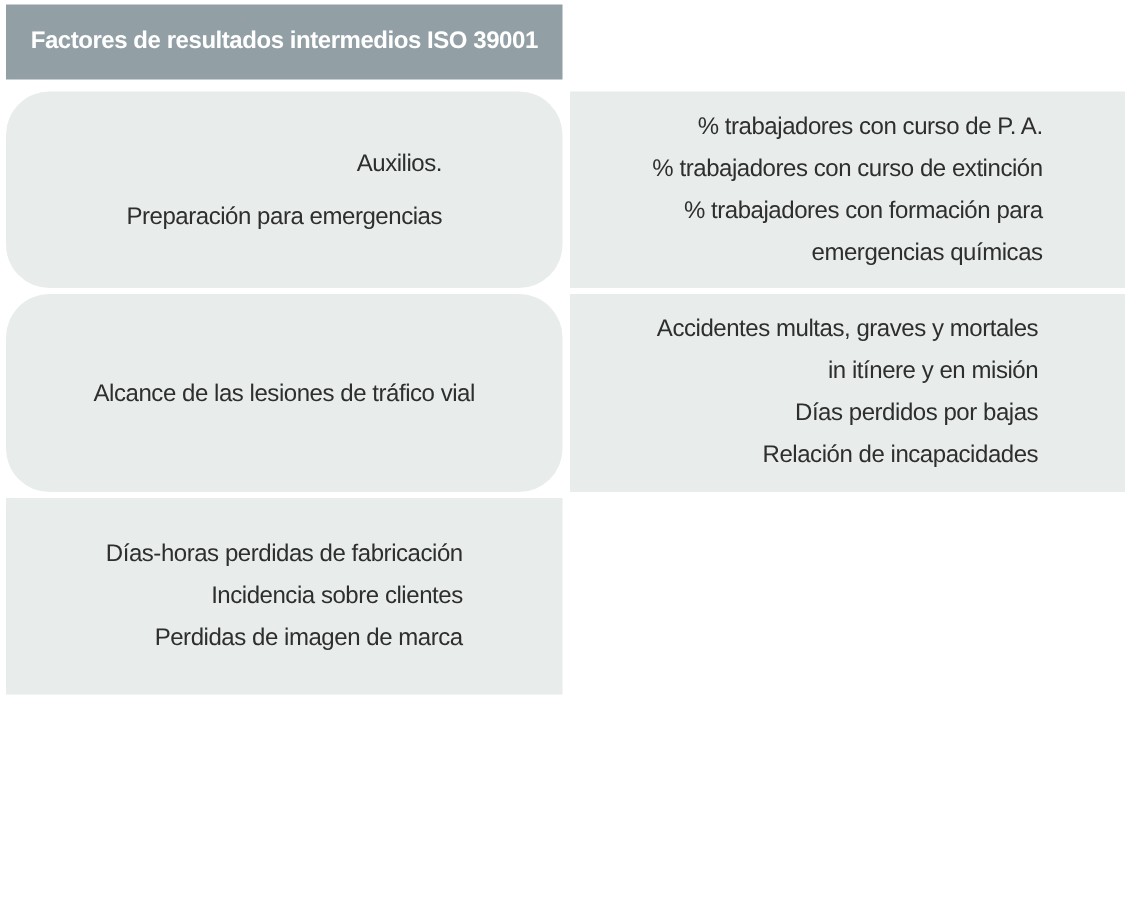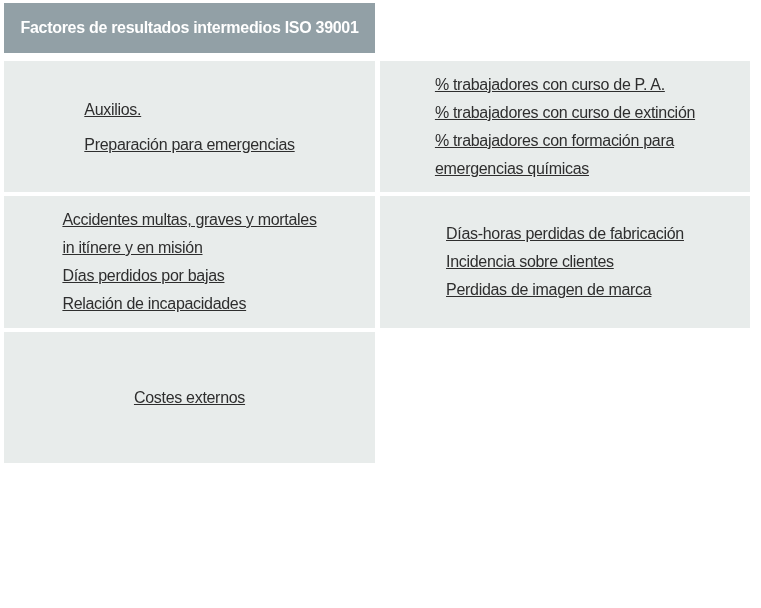--- a/index.html
+++ b/index.html
@@ -39,48 +39,48 @@
   }
   .td {
     background: var(--cell-bg, #e8eceb);
     color: var(--cell-text, #2e2e2e);
     font-size: 16px;
     letter-spacing: -0.3px;
     line-height: 28px;
     display: flex;
     align-items: center;
     justify-content: center;
-    text-align: left;
+    text-align: right;
     white-space: pre-line;
     padding: 0 10px;
     box-sizing: border-box;
-    text-decoration: underline;
   }
   .td.factor {
     line-height: 35px;
+    border-radius: 29px;
   }
 </style>
 </head>
 <body style="--page-bg: #ffffff; --header-bg: #92a0a6; --header-text: #ffffff; --cell-bg: #e8eceb; --cell-text: #2e2e2e;">
 
 <div class="table">
   <div class="th">Factores de resultados intermedios ISO 39001</div>
 
   <div class="spacer"></div>
 
   <div class="td factor">Auxilios.
 Preparación para emergencias</div>
   <div class="td">% trabajadores con curso de P. A.
 % trabajadores con curso de extinción
 % trabajadores con formación para
 emergencias químicas</div>
 
+  <div class="td factor">Alcance de las lesiones de tráfico vial</div>
   <div class="td">Accidentes multas, graves y mortales
 in itínere y en misión
 Días perdidos por bajas
 Relación de incapacidades</div>
 
   <div class="td">Días-horas perdidas de fabricación
 Incidencia sobre clientes
 Perdidas de imagen de marca</div>
 
-  <div class="td factor">Costes externos</div>
 </div>
 
 </body></html>

